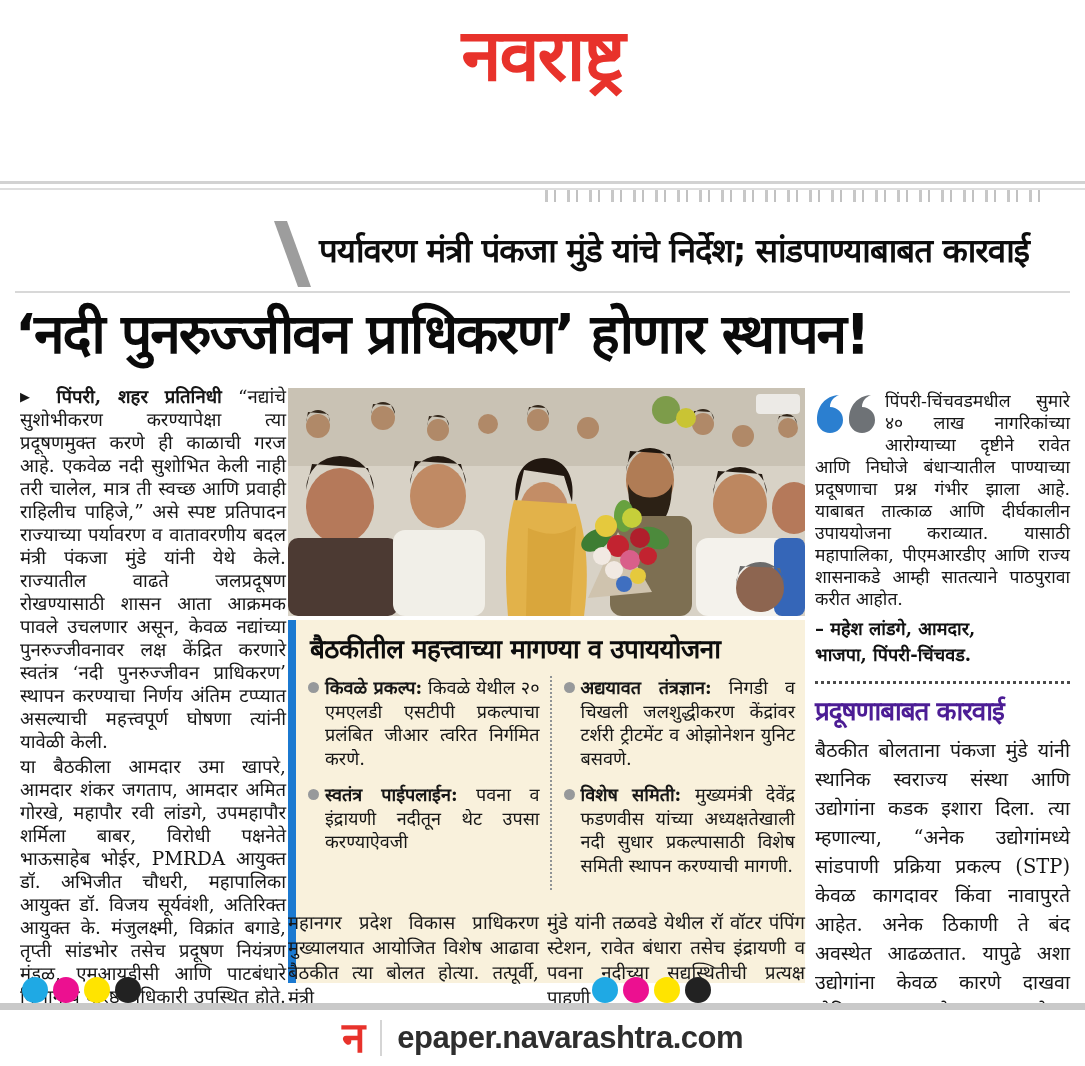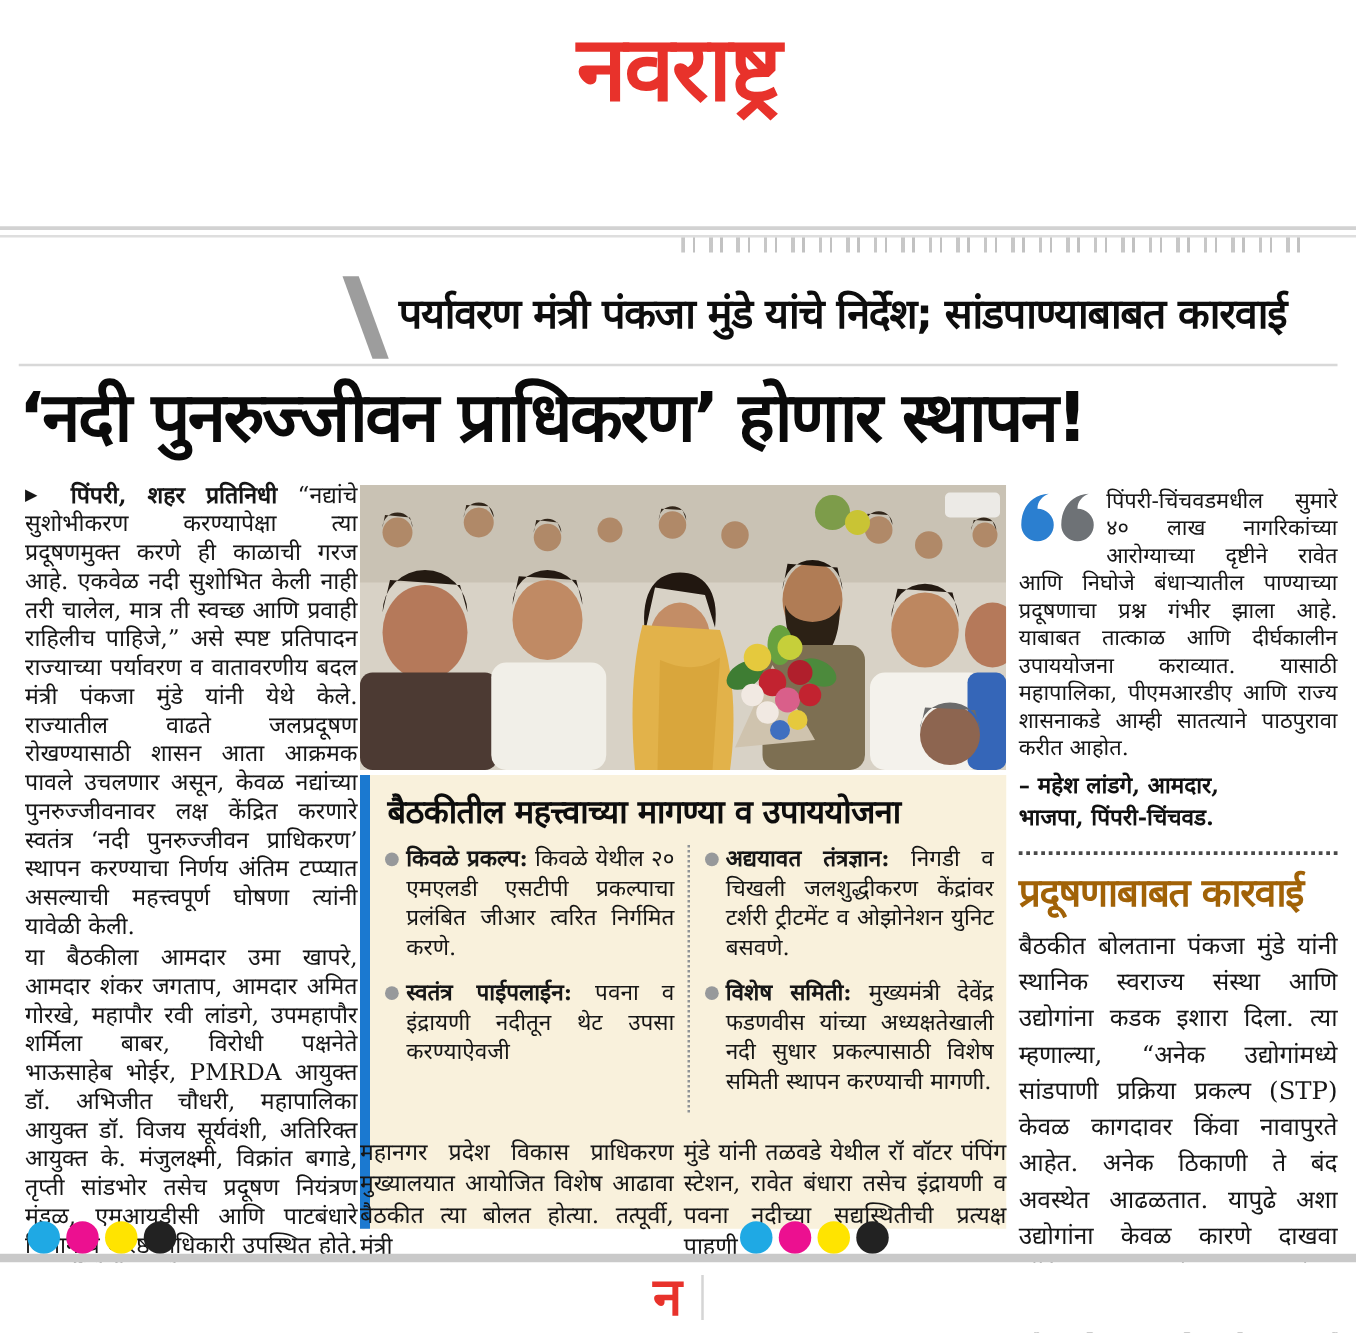--- a/index.html
+++ b/index.html
@@ -61,21 +61,21 @@
   .below2{position:absolute;left:547px;top:910px;width:258px;font-size:18.5px;line-height:25px;}
 
   
   .rightcol{position:absolute;left:815px;top:390px;width:255px;}
   .quote-icon{float:left;width:62px;height:44px;margin:4px 8px 2px 0;}
   .quote-text{font-size:17.5px;line-height:22px;text-align:justify;color:#161616;
      font-family:"DejaVu Serif","Liberation Serif",serif;}
   .quote-attr{font-size:18px;font-weight:bold;text-align:left;line-height:26px;margin-top:6px;
      font-family:"DejaVu Serif","Liberation Serif",serif;}
   .dotted-rule{border-top:3px dotted #4a4a4a;margin:13px 0 8px 0;}
-  .action-heading{font-size:31px;font-weight:bold;letter-spacing:-1px;margin:2px 0 8px 0;color:#a16207;}
+  .action-heading{font-size:26px;font-weight:bold;letter-spacing:-1px;margin:2px 0 8px 0;color:#4c1d95;}
   .action-p{font-size:19.5px;line-height:29px;text-align:justify;color:#161616;
      font-family:"DejaVu Serif","Liberation Serif",serif;margin:0;}
 
   
   .cmyk{position:absolute;display:flex;}
   .cmyk span{width:26px;height:26px;border-radius:50%;margin-right:5px;}
   .cmyk .c{background:#1fa9e4;}
   .cmyk .m{background:#ec1090;}
   .cmyk .y{background:#ffe400;}
   .cmyk .k{background:#222;}
@@ -236,15 +236,16 @@
     <span class="c"></span>
       <span class="m"></span>
       <span class="y"></span>
       <span class="k"></span>
   </div>
 
   <div class="graybar"></div>
   <div class="footer">
     <div class="footer-logo">न</div>
     <div class="footer-divider"></div>
+    <div class="footer-url">epaper.navarashtra.com</div>
   </div>
 
 </div>
 
 </body></html>

